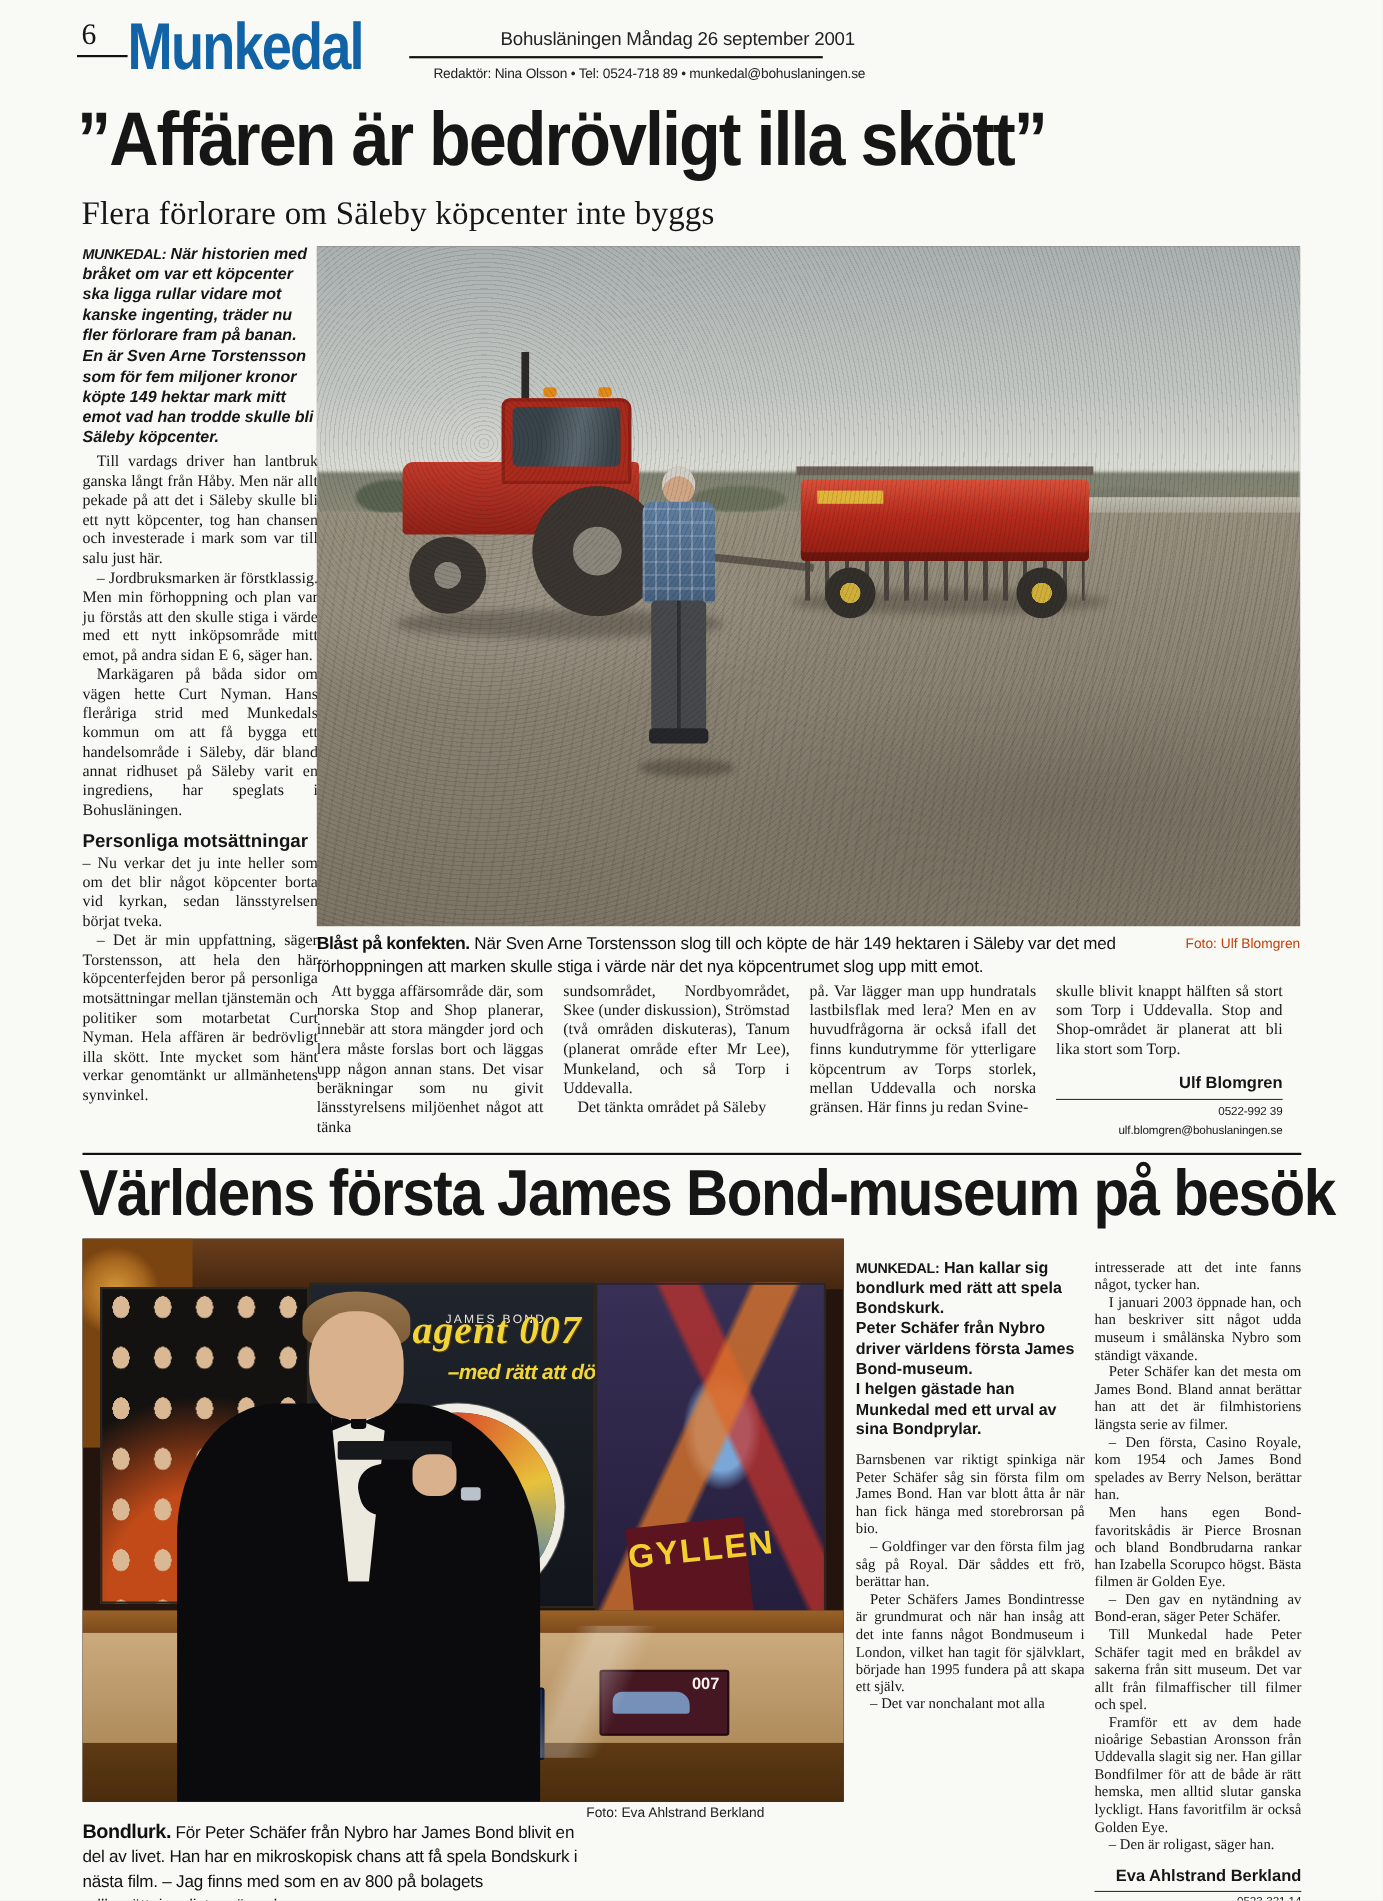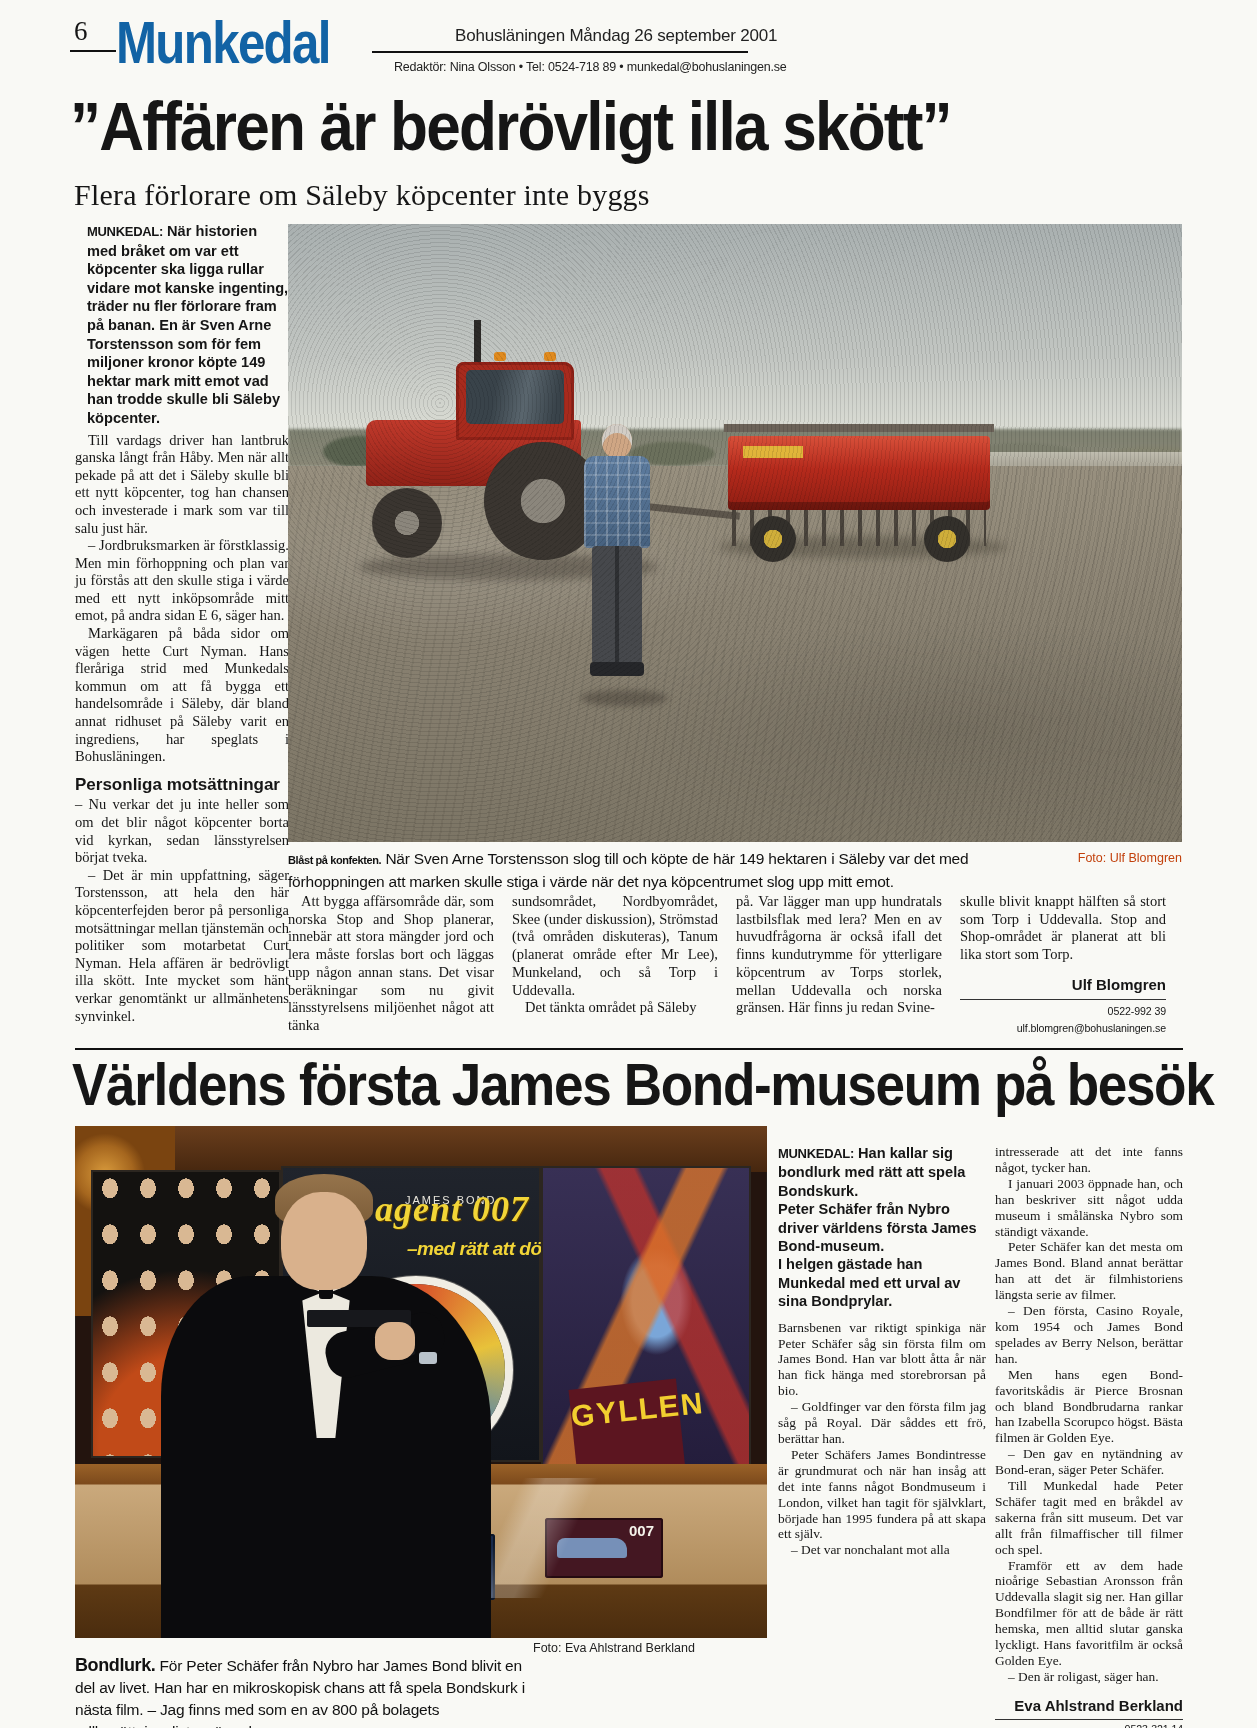--- a/index.html
+++ b/index.html
@@ -18,21 +18,21 @@
   .masthead{left:455px;top:26px;font-size:17px;letter-spacing:-.2px;color:#222;}
   .header-rule{left:372px;top:51px;width:376px;height:2px;background:#111;}
   .editor-line{left:394px;top:60px;font-size:12.5px;letter-spacing:-.2px;color:#222;}
 
   
   .headline1{left:70px;top:92px;font-size:69px;font-weight:bold;letter-spacing:-2px;line-height:1;
     white-space:nowrap;}
   .subhead1{left:74px;top:178px;font-size:30px;letter-spacing:.2px;}
   .leftcol{left:75px;top:222px;width:214px;font-size:14.5px;line-height:17.6px;}
   .leftcol .lead{font-family:"Liberation Sans",sans-serif;font-weight:bold;font-size:14.6px;
-    line-height:18.6px;text-align:left;margin:0 0 4px 12px;}
+    line-height:18.6px;text-align:left;margin:0 0 4px 0;font-style:italic;}
   .loc-label{font-size:13px;letter-spacing:-.3px;}
   p{margin:0;text-indent:13px;}
   .intro p,.lead{text-indent:0;}
   .cont p:first-child{text-indent:0;}
   .crosshead{font-family:"Liberation Sans",sans-serif;font-weight:bold;font-size:17px;
     margin:10px 0 3px 0;text-indent:0;text-align:left;}
 
   .photo{box-shadow:inset 0 0 0 1px rgba(40,40,40,.55);}
   .photo1{left:288px;top:224px;width:894px;height:618px;overflow:hidden;background:#8d8679;}
   .p1-sky{position:absolute;left:0;top:0;width:100%;height:242px;
@@ -99,21 +99,21 @@
     background:
       repeating-linear-gradient(90deg, rgba(255,255,255,.22) 0 2px, transparent 2px 11px),
       repeating-linear-gradient(0deg, rgba(255,255,255,.16) 0 2px, transparent 2px 12px),
       linear-gradient(#5e7da0,#46617f);}
   .man-pants{position:absolute;left:304px;top:322px;width:50px;height:118px;
     background:linear-gradient(90deg,#46484c 46%,#2e3033 47% 53%,#46484c 54%);border-radius:4px;}
   .man-shoes{position:absolute;left:302px;top:438px;width:54px;height:14px;background:#26272a;border-radius:4px;}
 
   .caption1{left:288px;top:848px;width:736px;font-family:"Liberation Sans",sans-serif;
     font-size:15.5px;line-height:21px;letter-spacing:-.2px;color:#111;}
-  .cap-lead{font-weight:bold;font-size:11px;letter-spacing:-.4px;}
+  .cap-lead{font-weight:bold;font-size:16px;letter-spacing:-.4px;}
   .credit1{left:1000px;top:851px;width:182px;text-align:right;font-size:12.5px;color:#c2410c;}
 
   .bottomrow{left:288px;top:893px;width:896px;display:flex;gap:18px;}
   .bcol{width:206px;font-size:14.5px;line-height:17.7px;}
   .byline{font-family:"Liberation Sans",sans-serif;font-weight:bold;font-size:15px;
     text-align:right;text-indent:0;margin-top:12px;}
   .contact{font-family:"Liberation Sans",sans-serif;font-size:10.6px;text-align:right;
     border-top:1px solid #333;margin-top:5px;padding-top:3px;text-indent:0;letter-spacing:-.1px;}
 
   .divider{left:75px;top:1048px;width:1108px;height:2px;background:#111;}

